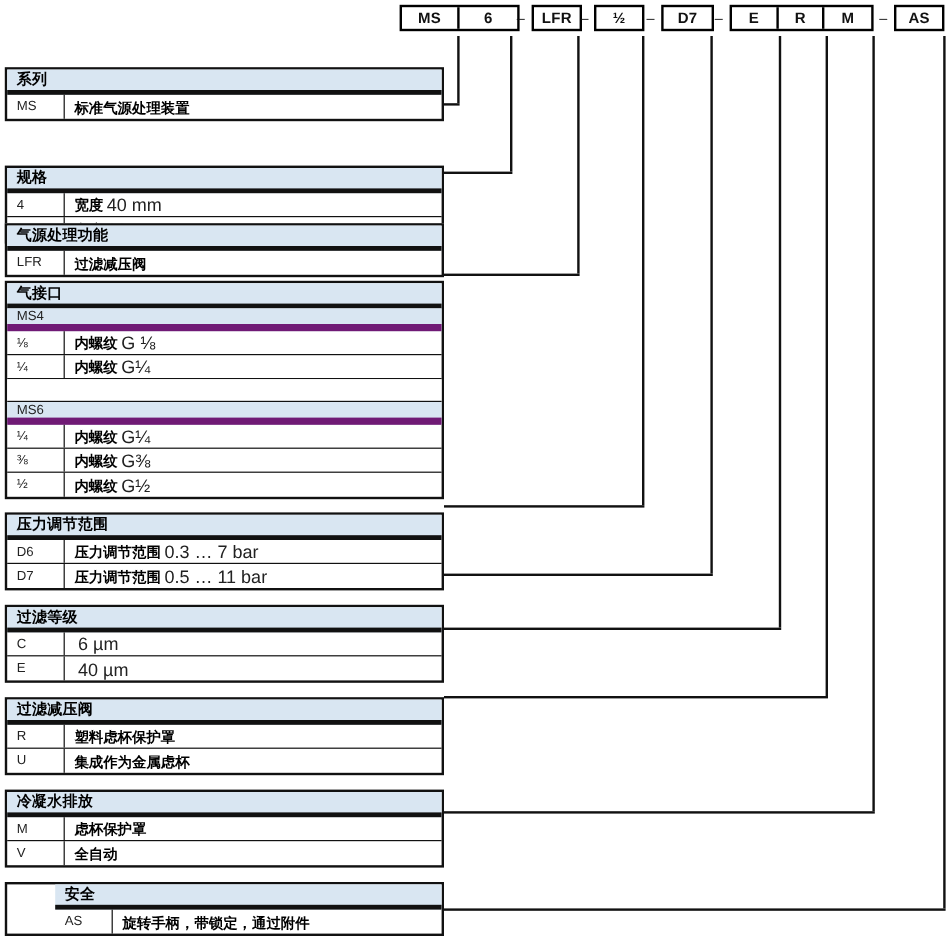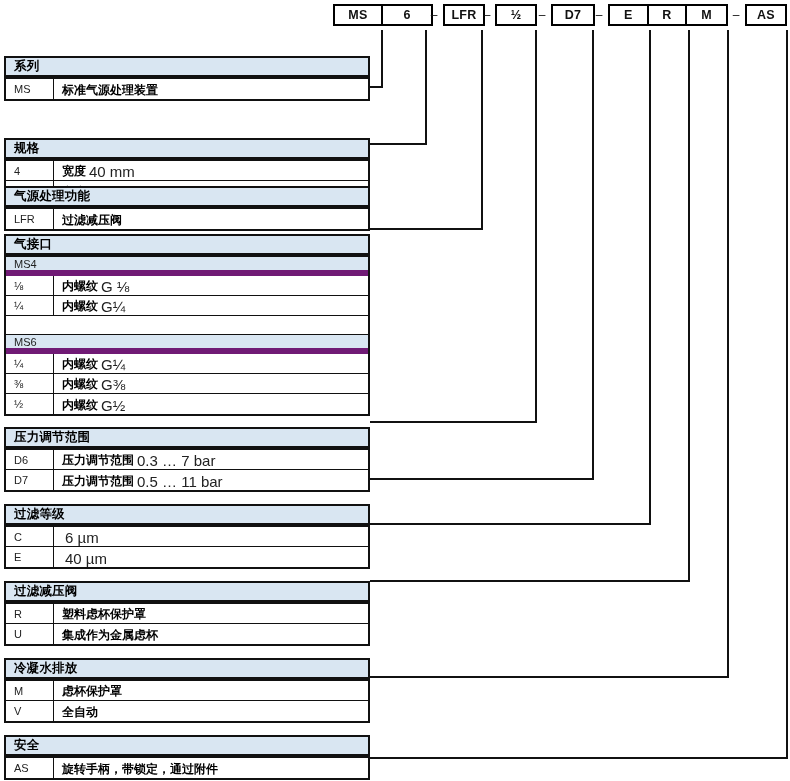--- a/index.html
+++ b/index.html
@@ -328,21 +328,21 @@
         </div>
       </div>
       <div class="tbl-row">
         <div class="cell-code">V</div>
         <div class="cell-desc">
           <span class="pre">全自动</span>
           <span class="lite"></span>
         </div>
       </div>
     </div>
-    <div class="spec-table" style="top: 735px;">
+    <div class="spec-table" style="top: 735px; padding-left: 40px;">
       <div class="tbl-header">安全</div>
       <div class="tbl-row">
         <div class="cell-code">AS</div>
         <div class="cell-desc">
           <span class="pre">旋转手柄，带锁定，通过附件</span>
           <span class="lite"></span>
         </div>
       </div>
     </div>
   </div>

